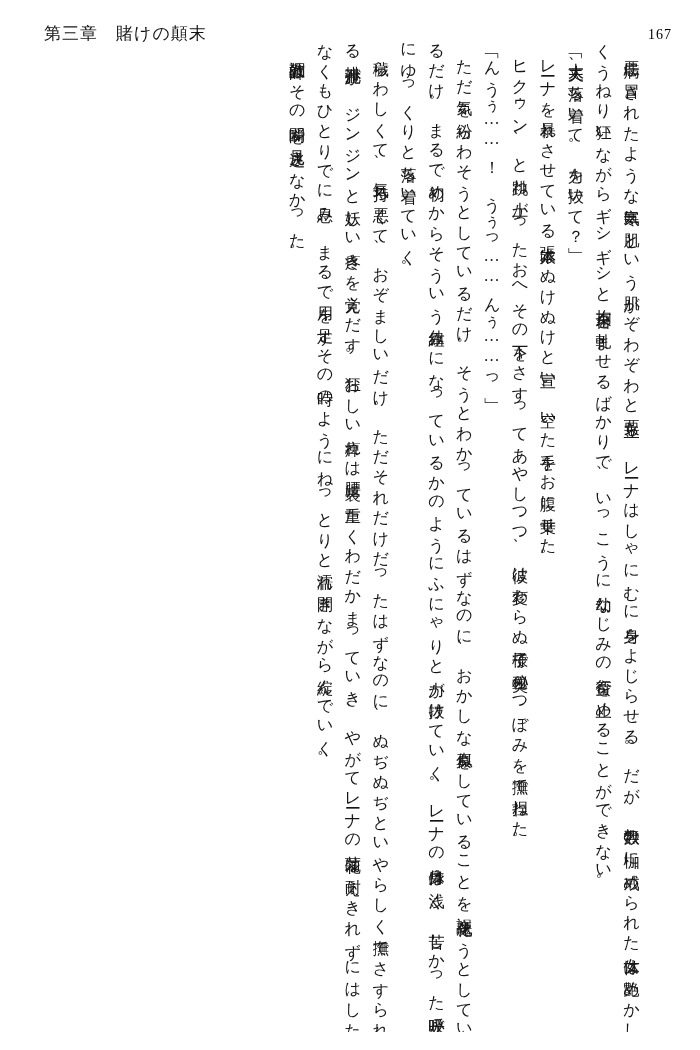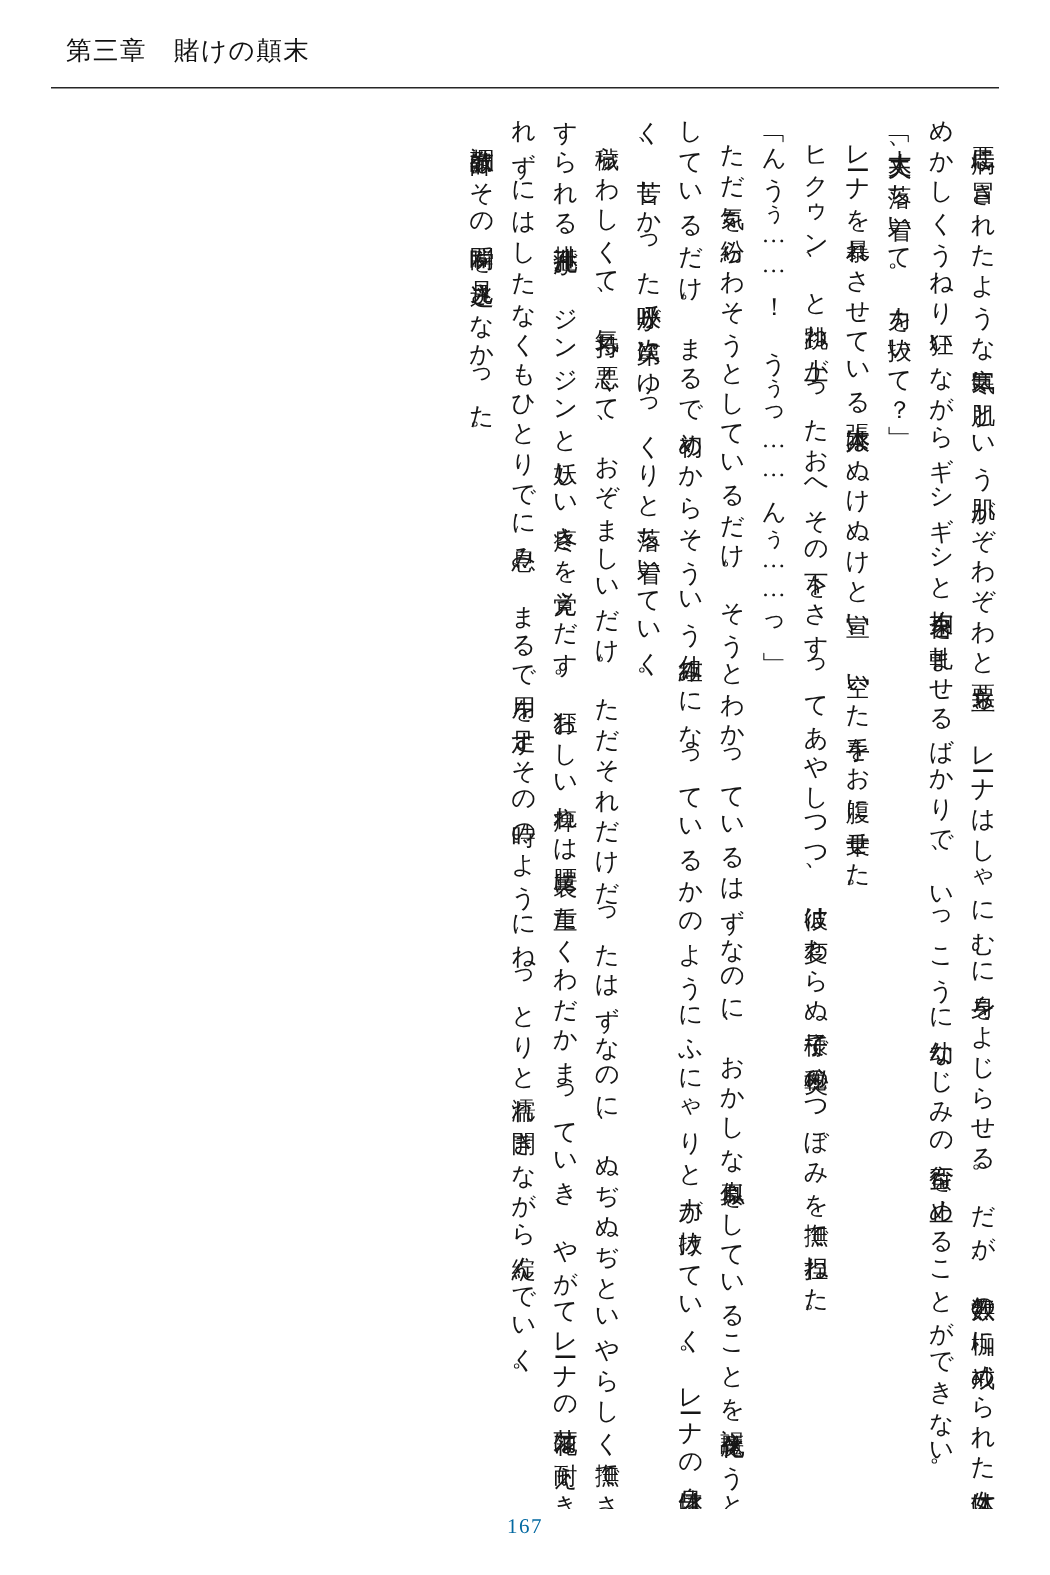--- a/index.html
+++ b/index.html
@@ -16,21 +16,20 @@
     overflow: hidden;
   }
   .page {
     position: absolute;
     left: 0; top: 0;
     width: 700px;
     height: 1050px;
     box-sizing: border-box;
     padding: 22px 28px 18px 28px;
     display: flex;
-    flex-direction: column;
   }
   
   .header {
     flex: 0 0 auto;
     height: 34px;
     display: flex;
     align-items: flex-start;
     padding-left: 16px;
   }
   .chapter-title {
@@ -75,21 +74,21 @@
   }
   .footer {
     flex: 0 0 auto;
     height: 26px;
     display: flex;
     align-items: center;
     justify-content: center;
   }
   .page-number {
     font-size: 14px;
-    color: #0369a1;
+    color: #000000;
     letter-spacing: 1px;
   }
 </style>
 </head>
 <body>
 
 <div class="page">
 
   <div class="header">
     <div class="chapter-title">第三章　賭けの顛末</div>

